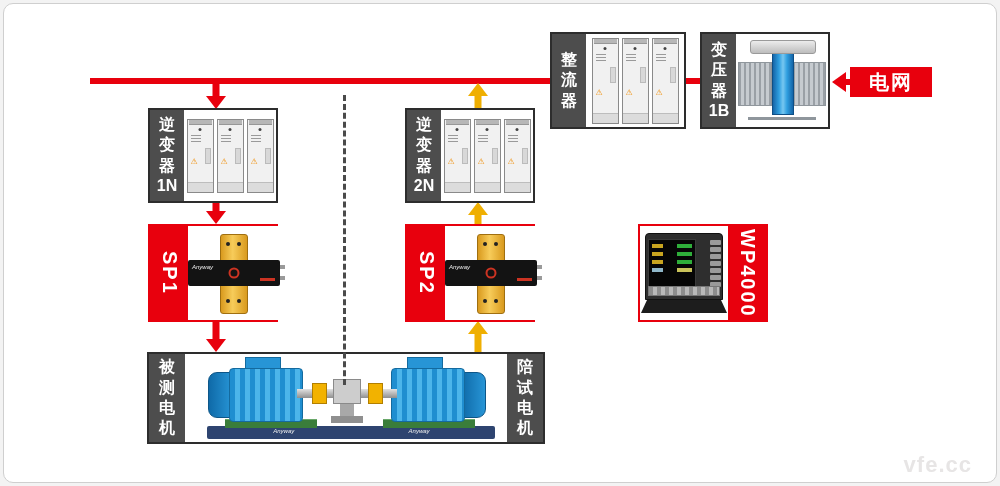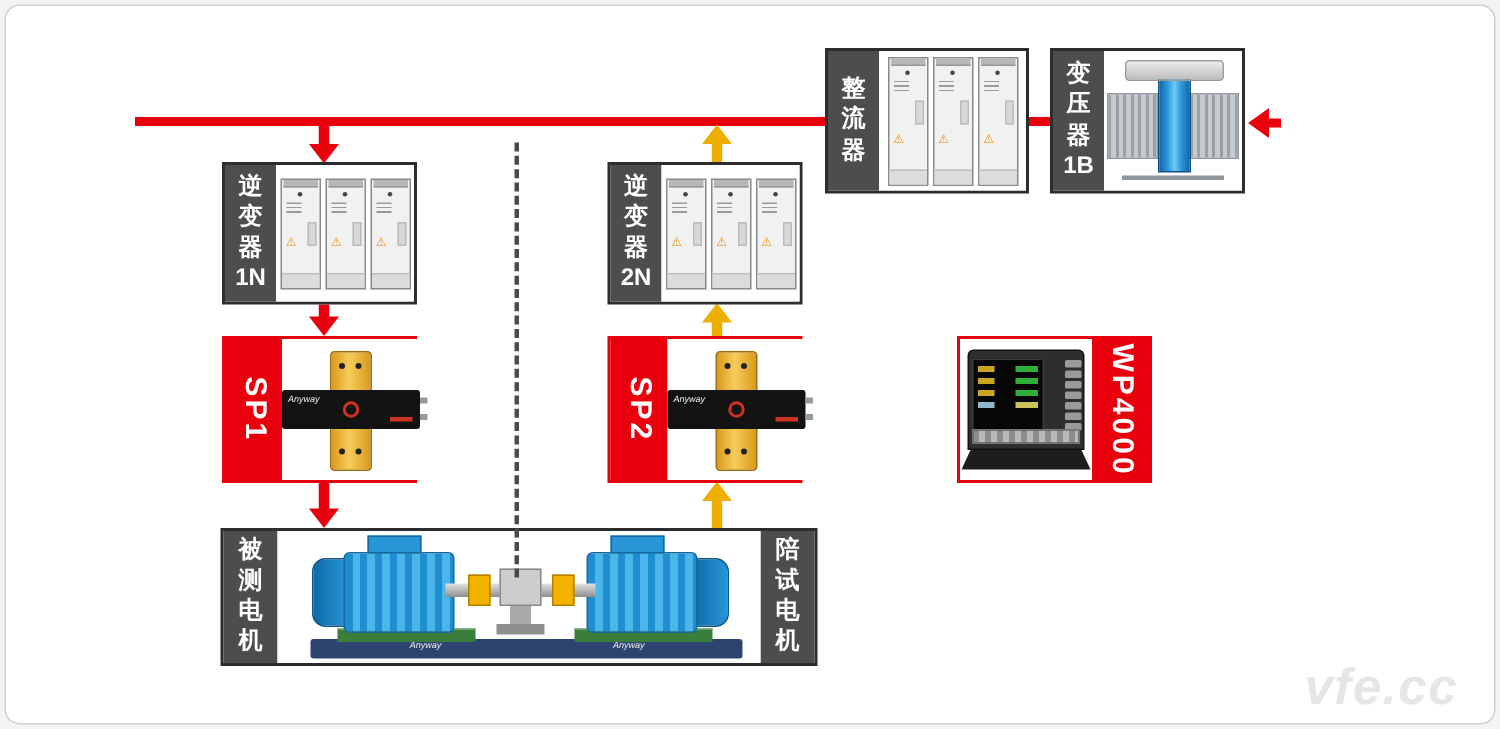--- a/index.html
+++ b/index.html
@@ -110,34 +110,37 @@
   .mc1{left:23px;border-radius:9px 0 0 9px;} .mc2{left:276px;border-radius:0 9px 9px 0;}
   .mtop{top:3px;height:12px;width:36px;background:#2795d6;border:1px solid #146a9e;}
   .mt1{left:60px;} .mt2{left:222px;}
   .shaft2{left:112px;width:100px;top:35px;height:9px;background:linear-gradient(#e2e2e2,#8f8f8f);}
   .coup{top:29px;width:15px;height:21px;background:#f2b200;border:1px solid #b27f00;}
   .cp1{left:127px;} .cp2{left:183px;}
   .csens{left:148px;top:25px;width:28px;height:25px;background:#cdcdcd;border:1px solid #8a8a8a;}
   .cped{left:155px;top:50px;width:14px;height:13px;background:#a8a8a8;}
   .cfoot{left:146px;top:62px;width:32px;height:7px;background:#8f8f8f;}
 
-  .watermark{position:absolute;right:28px;bottom:8px;font-size:34px;font-weight:bold;color:#e7e5e5;letter-spacing:1px;font-style:italic;}
+  .watermark{position:absolute;right:28px;bottom:8px;font-size:22px;font-weight:bold;color:#e7e5e5;letter-spacing:1px;}
 </style>
 </head>
 <body>
 
 <div class="stage">
   <div class="frame"></div>
 
   <div class="bus" style="left:90px;top:78px;width:460px;height:6px;"></div>
   <div class="bus" style="left:686px;top:78px;width:14px;height:6px;"></div>
 
   <div class="agrid">
     <div class="ghead"></div>
     <div class="gshaft"></div>
+  </div>
+  <div class="gridbox">
+    <span>电网</span>
   </div>
 
   <div class="arr red down a1">
       <div class="shaft"></div>
       <div class="head"></div>
     </div>
   <div class="arr red down a2">
       <div class="shaft"></div>
       <div class="head"></div>
     </div>

